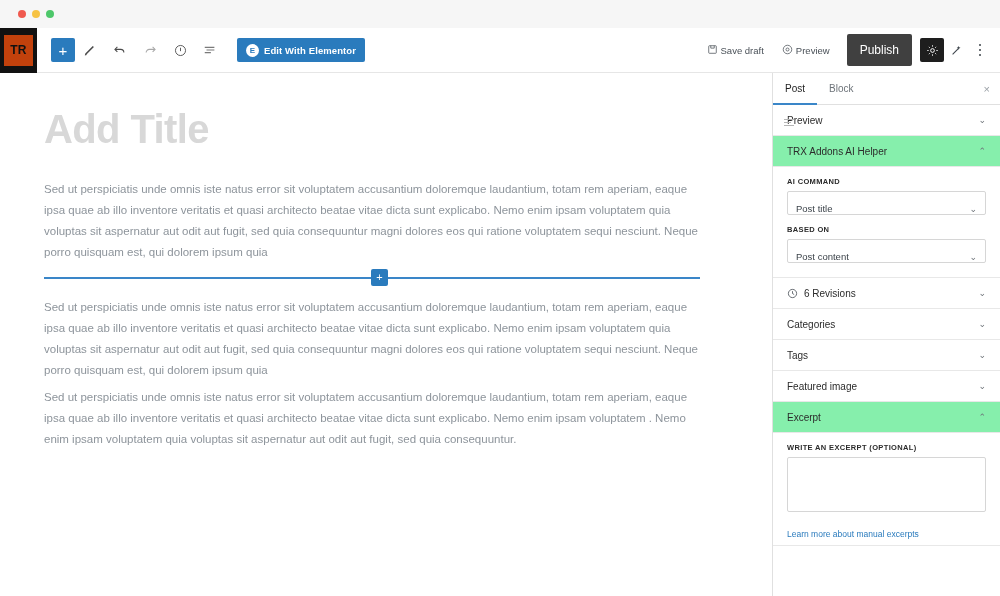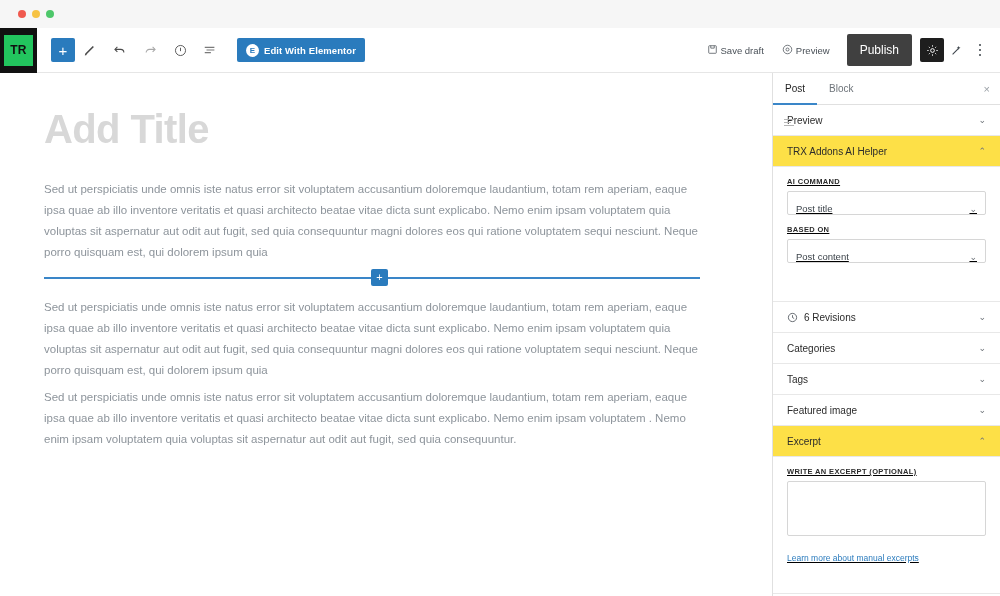--- a/index.html
+++ b/index.html
@@ -30,21 +30,21 @@
     background: #ffffff;
     border-bottom: 1px solid #e6e6e6;
     display: flex; align-items: center;
   }
   .logo-box {
     width: 37px; height: 45px; background: #111111;
     display: flex; align-items: center; justify-content: center;
     flex: 0 0 auto;
   }
   .logo-inner {
-    width: 29px; height: 31px; background: #22c55e;
+    width: 29px; height: 31px; background: #c2410c;
     display: flex; align-items: center; justify-content: center;
     font-size: 12px; font-weight: bold; color: #111; letter-spacing: .3px;
   }
   .tb-left { display: flex; align-items: center; gap: 0px; padding-left: 14px; }
   .inserter {
     width: 24px; height: 24px; background: #2a7bbd; border-radius: 2px;
     display: flex; align-items: center; justify-content: center;
     color: #fff; font-size: 15px; line-height: 1; cursor: pointer;
   }
   .tb-icon {
@@ -129,24 +129,24 @@
     display: flex; align-items: center; cursor: pointer;
   }
   .sb-tab.active { color: #1e1e1e; box-shadow: inset 0 -2px 0 #3a86c8; }
   .sb-close {
     margin-left: auto; margin-right: 10px; color: #9aa0a6; font-size: 11px; cursor: pointer;
   }
   .panel-row {
     height: 31px; display: flex; align-items: center; padding: 0 14px;
     border-bottom: 1px solid #e8e8e8; font-size: 10px; color: #2b2b2b; cursor: pointer;
   }
-  .panel-row.open { background: #fde047; }
+  .panel-row.open { background: #86efac; }
   .panel-row .chev { margin-left: auto; color: #6d7379; font-size: 9px; }
   .panel-row .lead-icon { margin-right: 6px; display: flex; align-items: center; }
-  .panel-body { padding: 10px 14px 28px 14px; border-bottom: 1px solid #e8e8e8; text-decoration: underline; }
+  .panel-body { padding: 10px 14px 4px 14px; border-bottom: 1px solid #e8e8e8; }
   .field-label {
     font-size: 7.5px; font-weight: bold; letter-spacing: .35px;
     color: #2b2b2b; text-transform: uppercase; margin-bottom: 5px;
   }
   .select {
     height: 24px; border: 1px solid #d6d6d6; border-radius: 2px;
     display: flex; align-items: flex-end; padding: 0 8px;
     font-size: 9.5px; color: #3c434a; background: #fff; margin-bottom: 10px; cursor: pointer;
   }
   .select .chev { margin-left: auto; color: #6d7379; font-size: 9px; }

